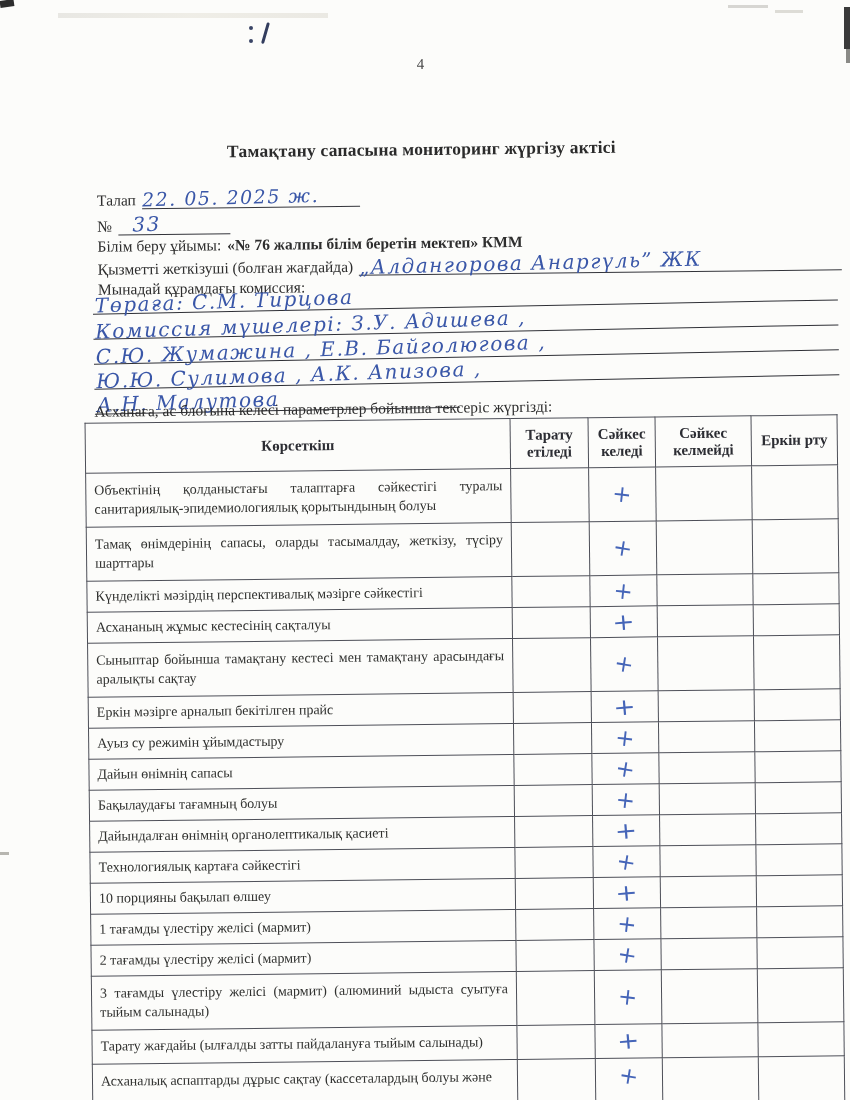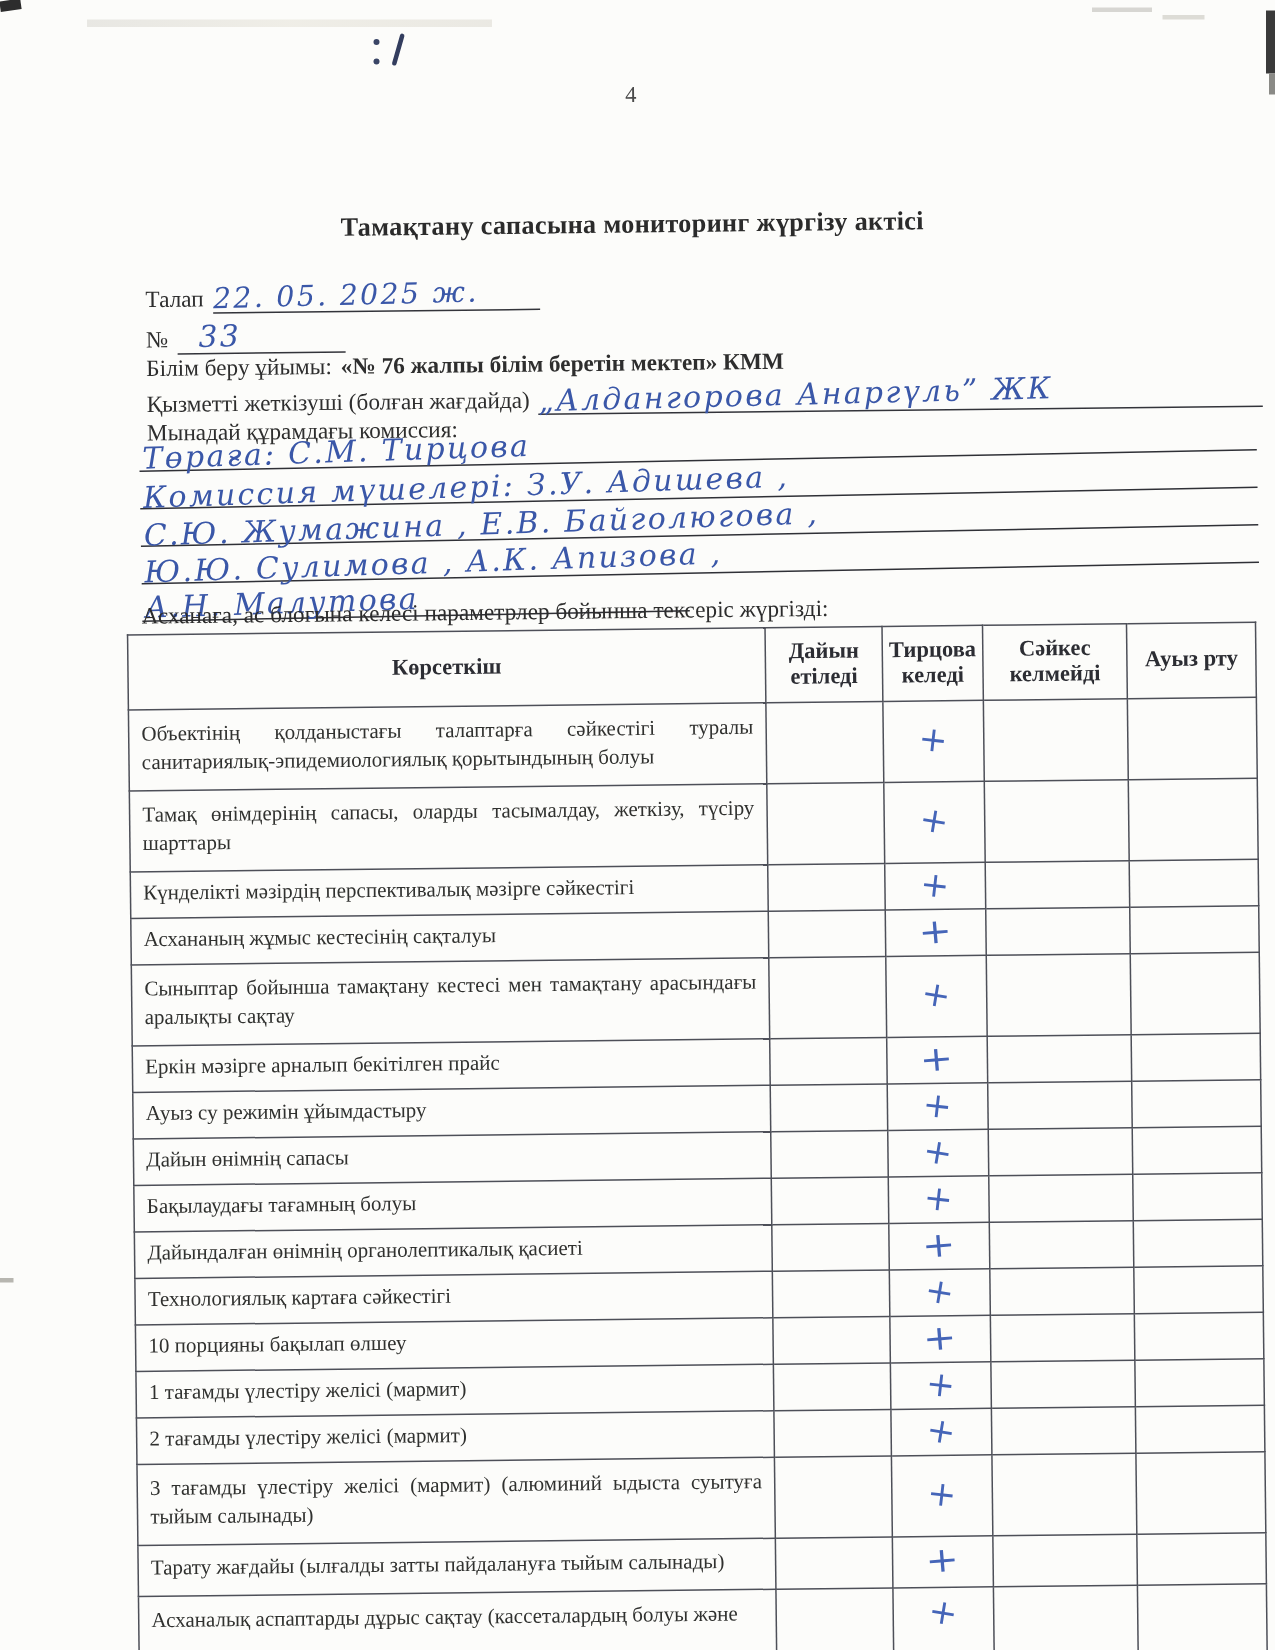--- a/index.html
+++ b/index.html
@@ -134,24 +134,24 @@
     <colgroup>
         <col class="c0">
         <col class="c1">
         <col class="c2">
         <col class="c3">
         <col class="c4">
       </colgroup>
     <tbody>
         <tr class="hdr">
       <th>Көрсеткіш</th>
-      <th>Дайын етіледі</th>
-      <th>Тирцова келеді</th>
+      <th>Тарату етіледі</th>
+      <th>Сәйкес келеді</th>
       <th>Сәйкес келмейді</th>
-      <th>Ауыз рту</th>
+      <th>Еркін рту</th>
     </tr>
     <tr class="h2">
       <td class="label-cell just">Объектінің қолданыстағы талаптарға сәйкестігі туралы санитариялық-эпидемиологиялық қорытындының болуы</td>
       <td></td>
       <td class="mark-cell"><span class="plus">+</span></td>
       <td></td>
       <td></td>
     </tr>
     <tr class="h2">
       <td class="label-cell just">Тамақ өнімдерінің сапасы, оларды тасымалдау, жеткізу, түсіру шарттары</td>

